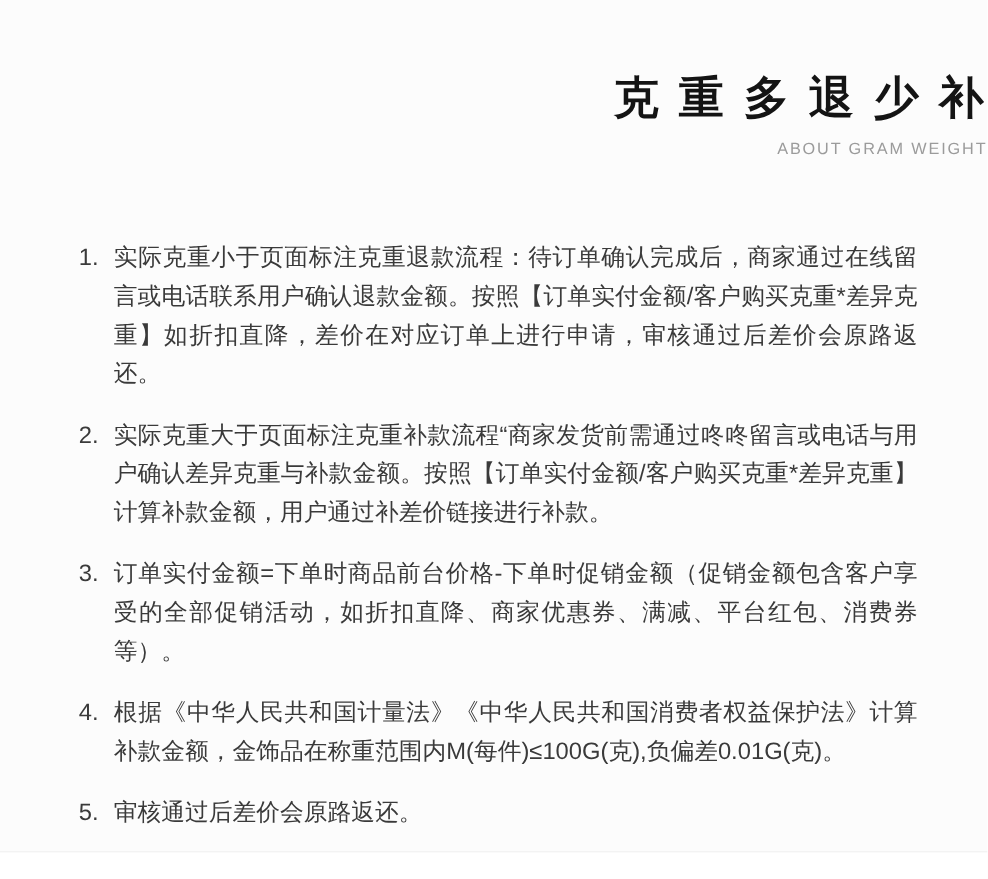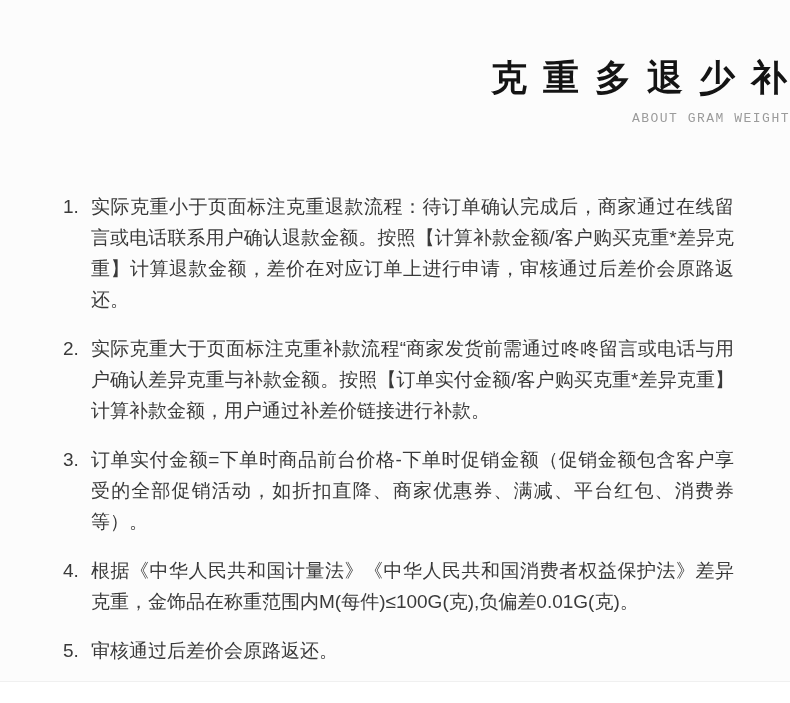--- a/index.html
+++ b/index.html
@@ -28,21 +28,20 @@
     letter-spacing: 3px;
     color: #141414;
     margin: 0;
   }
   .subtitle {
     font-size: 13px;
     line-height: 16px;
     letter-spacing: 1.5px;
     color: #9b9b9b;
     margin-top: 11px;
-    font-family: Liberation Mono, monospace;
   }
   .policy-list {
     margin: 64px 56px 0 63px;
   }
   .item {
     display: flex;
     font-size: 19px;
     line-height: 31px;
     color: #3a3a3a;
     margin-bottom: 18px;
@@ -61,32 +60,32 @@
 <body>
 
 <div class="page">
   <div class="header">
     <h1 class="title">克 重 多 退 少 补</h1>
     <div class="subtitle">ABOUT GRAM WEIGHT</div>
   </div>
   <div class="policy-list" id="policy-list">
       <div class="item">
         <span class="num">1.</span>
-        <span class="txt">实际克重小于页面标注克重退款流程：待订单确认完成后，商家通过在线留言或电话联系用户确认退款金额。按照【计算补款金额/客户购买克重*差异克重】计算退款金额，差价在对应订单上进行申请，审核通过后差价会原路返还。</span>
+        <span class="txt">实际克重小于页面标注克重退款流程：待订单确认完成后，商家通过在线留言或电话联系用户确认退款金额。按照【订单实付金额/客户购买克重*差异克重】如折扣直降，差价在对应订单上进行申请，审核通过后差价会原路返还。</span>
       </div>
       <div class="item">
         <span class="num">2.</span>
         <span class="txt">实际克重大于页面标注克重补款流程“商家发货前需通过咚咚留言或电话与用户确认差异克重与补款金额。按照【订单实付金额/客户购买克重*差异克重】计算补款金额，用户通过补差价链接进行补款。</span>
       </div>
       <div class="item">
         <span class="num">3.</span>
         <span class="txt">订单实付金额=下单时商品前台价格-下单时促销金额（促销金额包含客户享受的全部促销活动，如折扣直降、商家优惠券、满减、平台红包、消费券等）。</span>
       </div>
       <div class="item">
         <span class="num">4.</span>
-        <span class="txt">根据《中华人民共和国计量法》《中华人民共和国消费者权益保护法》差异克重，金饰品在称重范围内M(每件)≤100G(克),负偏差0.01G(克)。</span>
+        <span class="txt">根据《中华人民共和国计量法》《中华人民共和国消费者权益保护法》计算补款金额，金饰品在称重范围内M(每件)≤100G(克),负偏差0.01G(克)。</span>
       </div>
       <div class="item">
         <span class="num">5.</span>
         <span class="txt">审核通过后差价会原路返还。</span>
       </div>
     </div>
 </div>
 
 </body></html>

